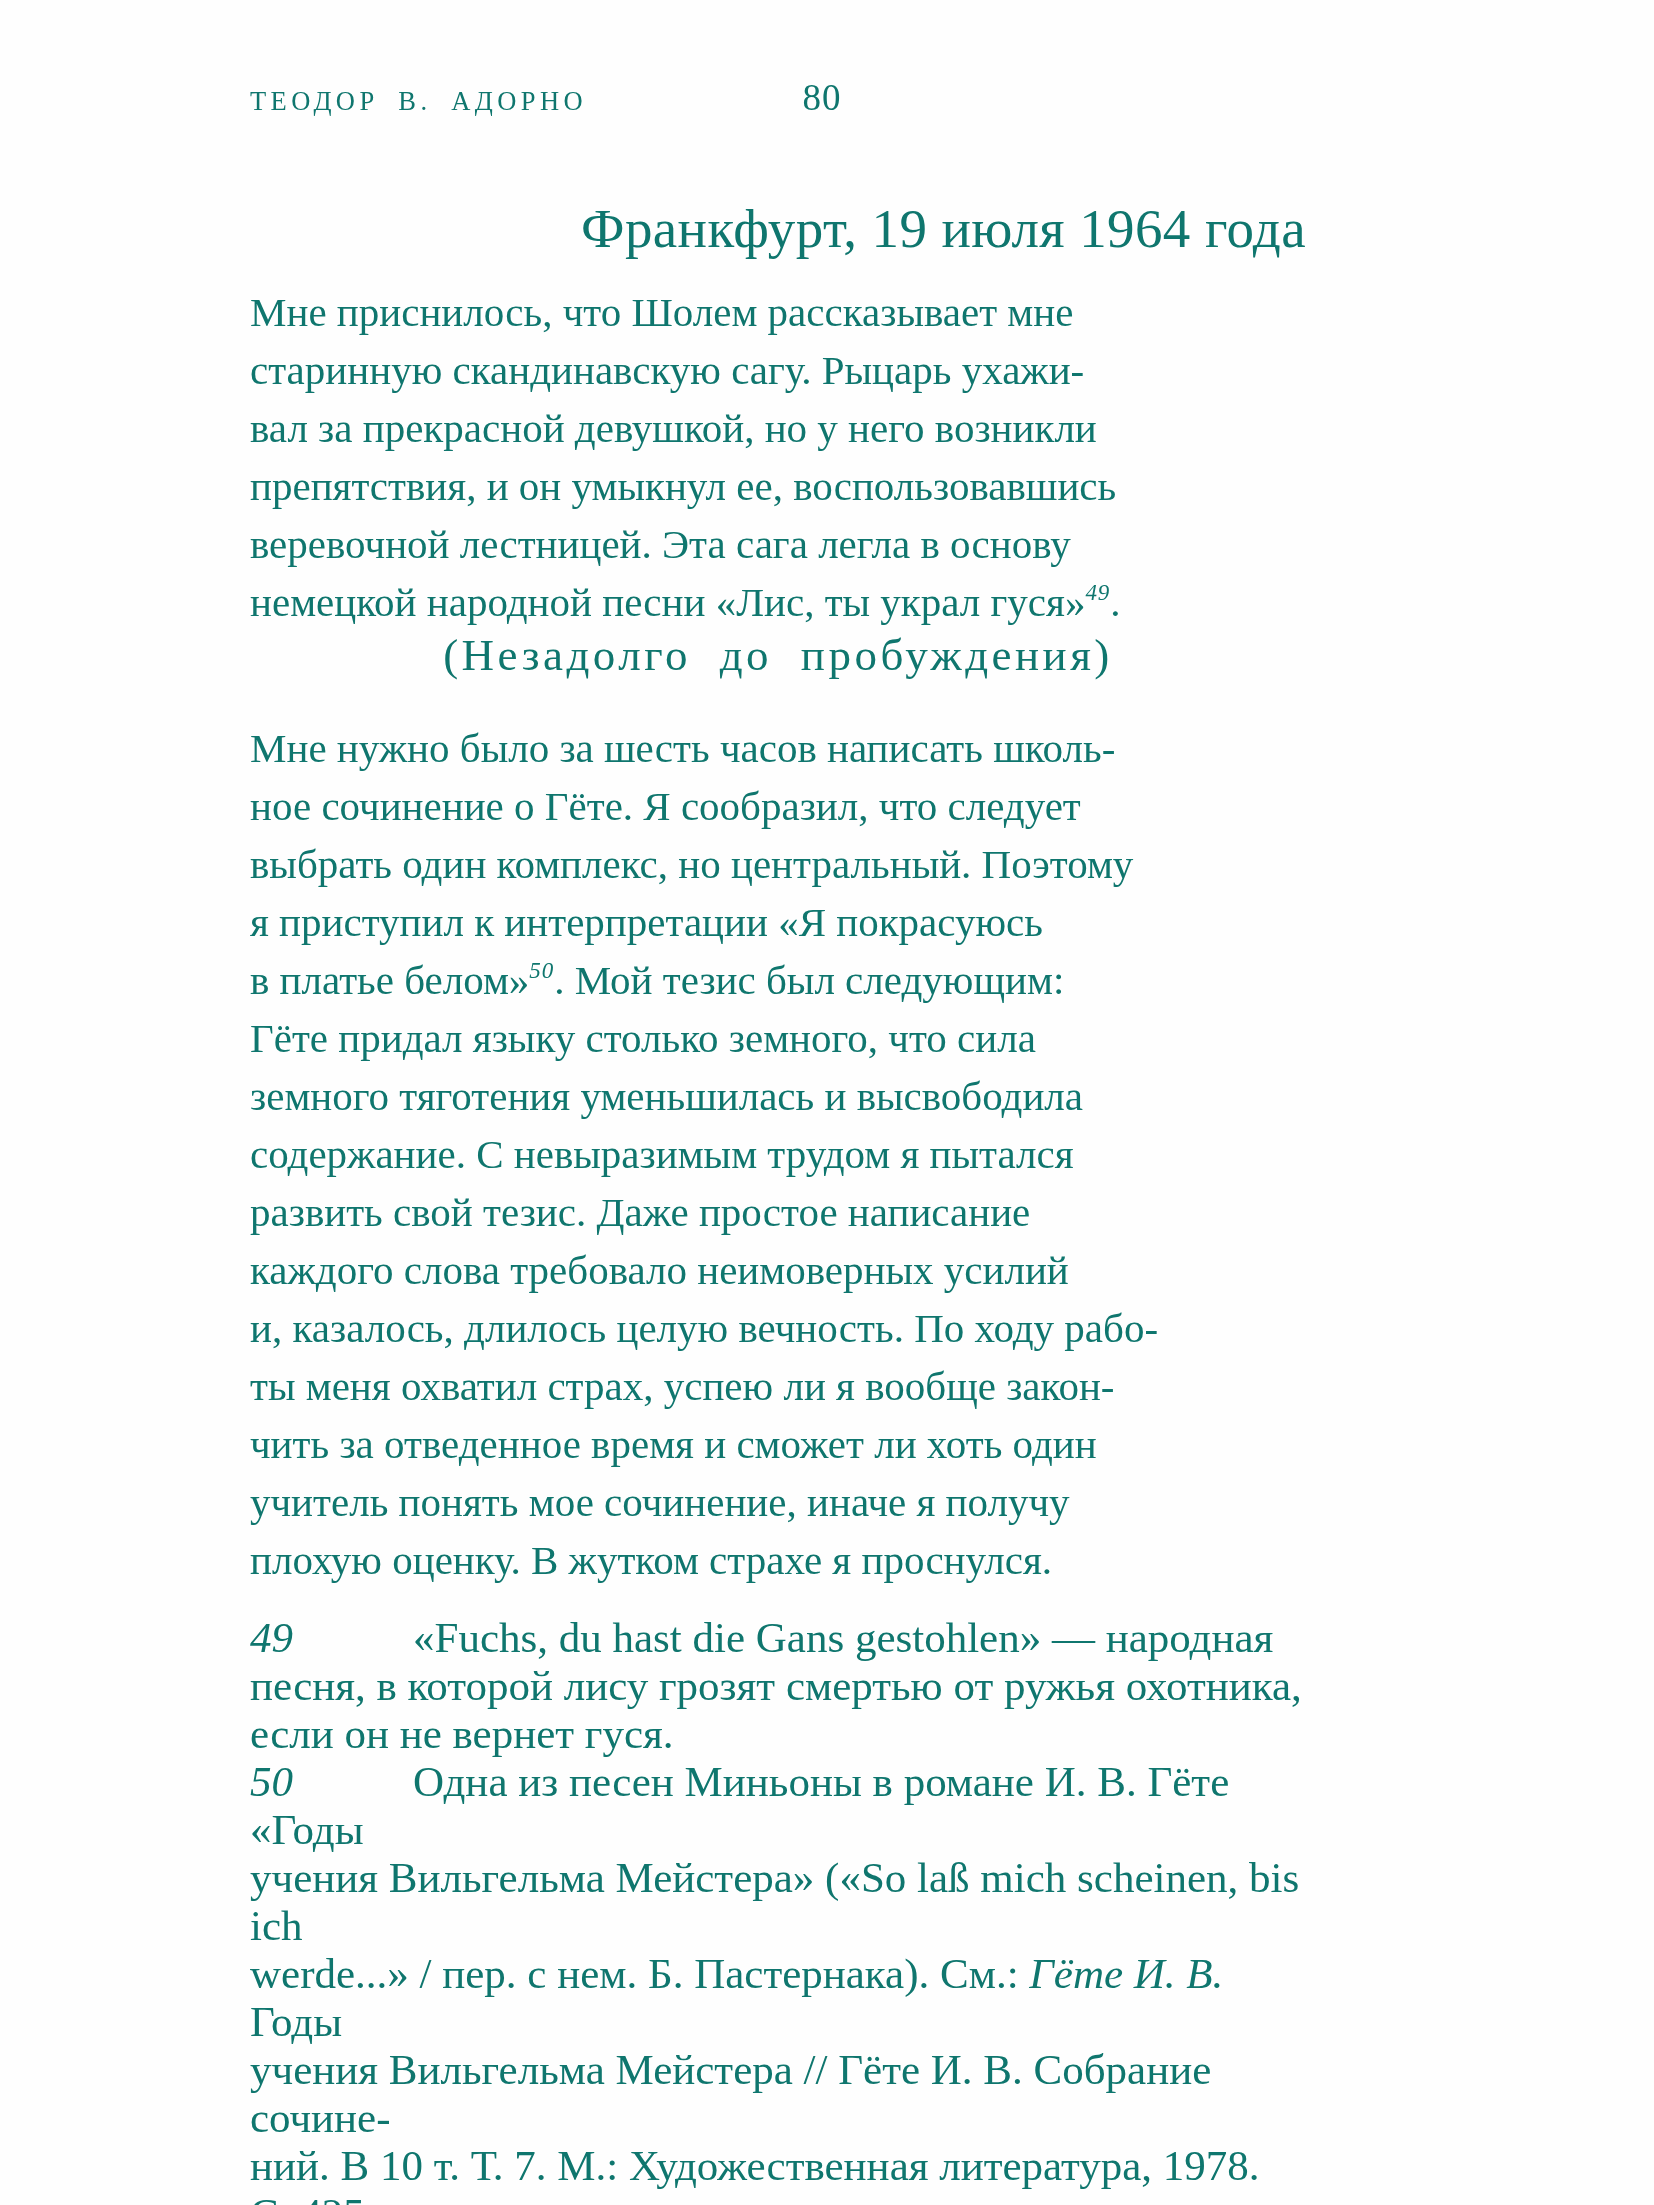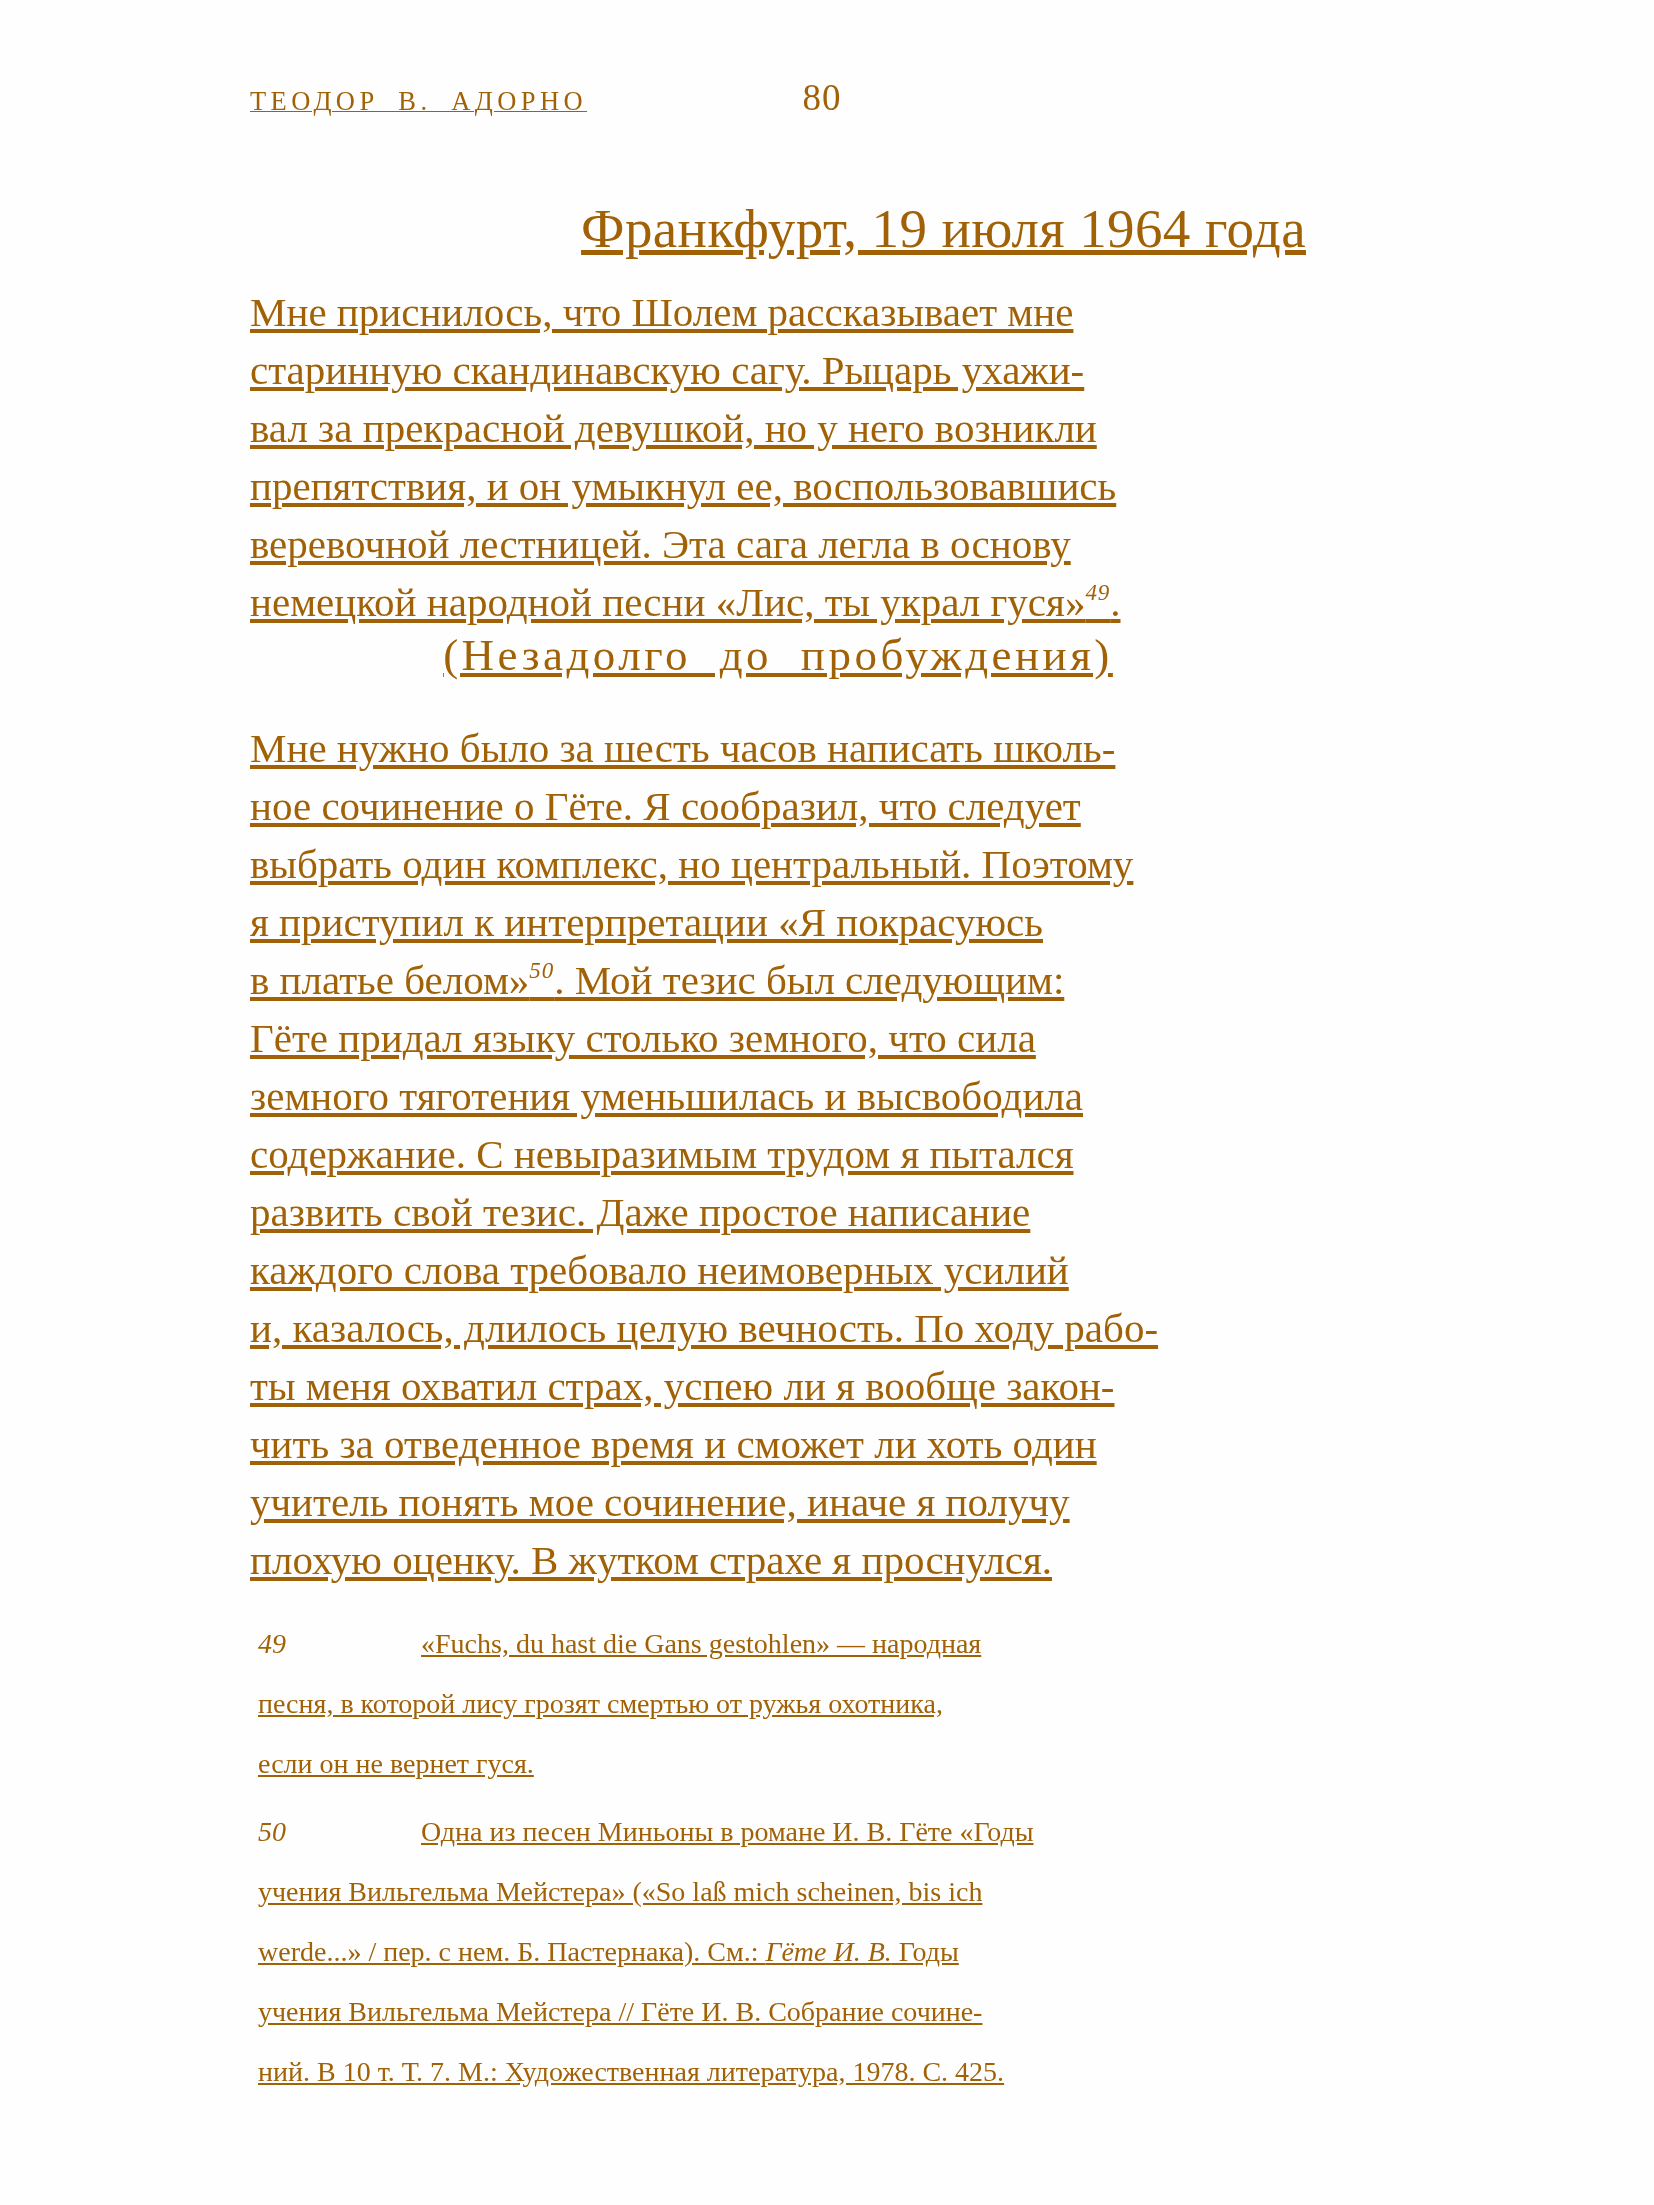--- a/index.html
+++ b/index.html
@@ -5,25 +5,24 @@
   html, body {
     margin: 0;
     padding: 0;
     background: #ffffff;
   }
   .page {
     position: relative;
     width: 1654px;
     height: 2206px;
     background: #fefefe;
-    color: #a16207;
+    color: #0f766e;
     font-family: "Liberation Serif", "DejaVu Serif", serif;
     overflow: hidden;
     box-sizing: border-box;
-    text-decoration: underline;
   }
   .content {
     position: relative;
     margin-left: 250px;
     width: 1056px;
   }
   .running-header {
     position: relative;
     padding-top: 85px;
     height: 35px;
@@ -74,23 +73,23 @@
     font-style: italic;
     font-size: 23px;
     line-height: 0;
     vertical-align: 16px;
     letter-spacing: 0.9px;
   }
   .footnotes {
     margin-top: 25px;
   }
   .footnote {
-    margin: 8px;
-    font-size: 28px;
-    line-height: 60px;
+    margin: 0;
+    font-size: 43px;
+    line-height: 48px;
     white-space: pre-line;
   }
   .fn-num {
     display: inline-block;
     width: 163px;
     font-style: italic;
   }
   .fn-author { font-style: italic; }
 </style>
 </head>

